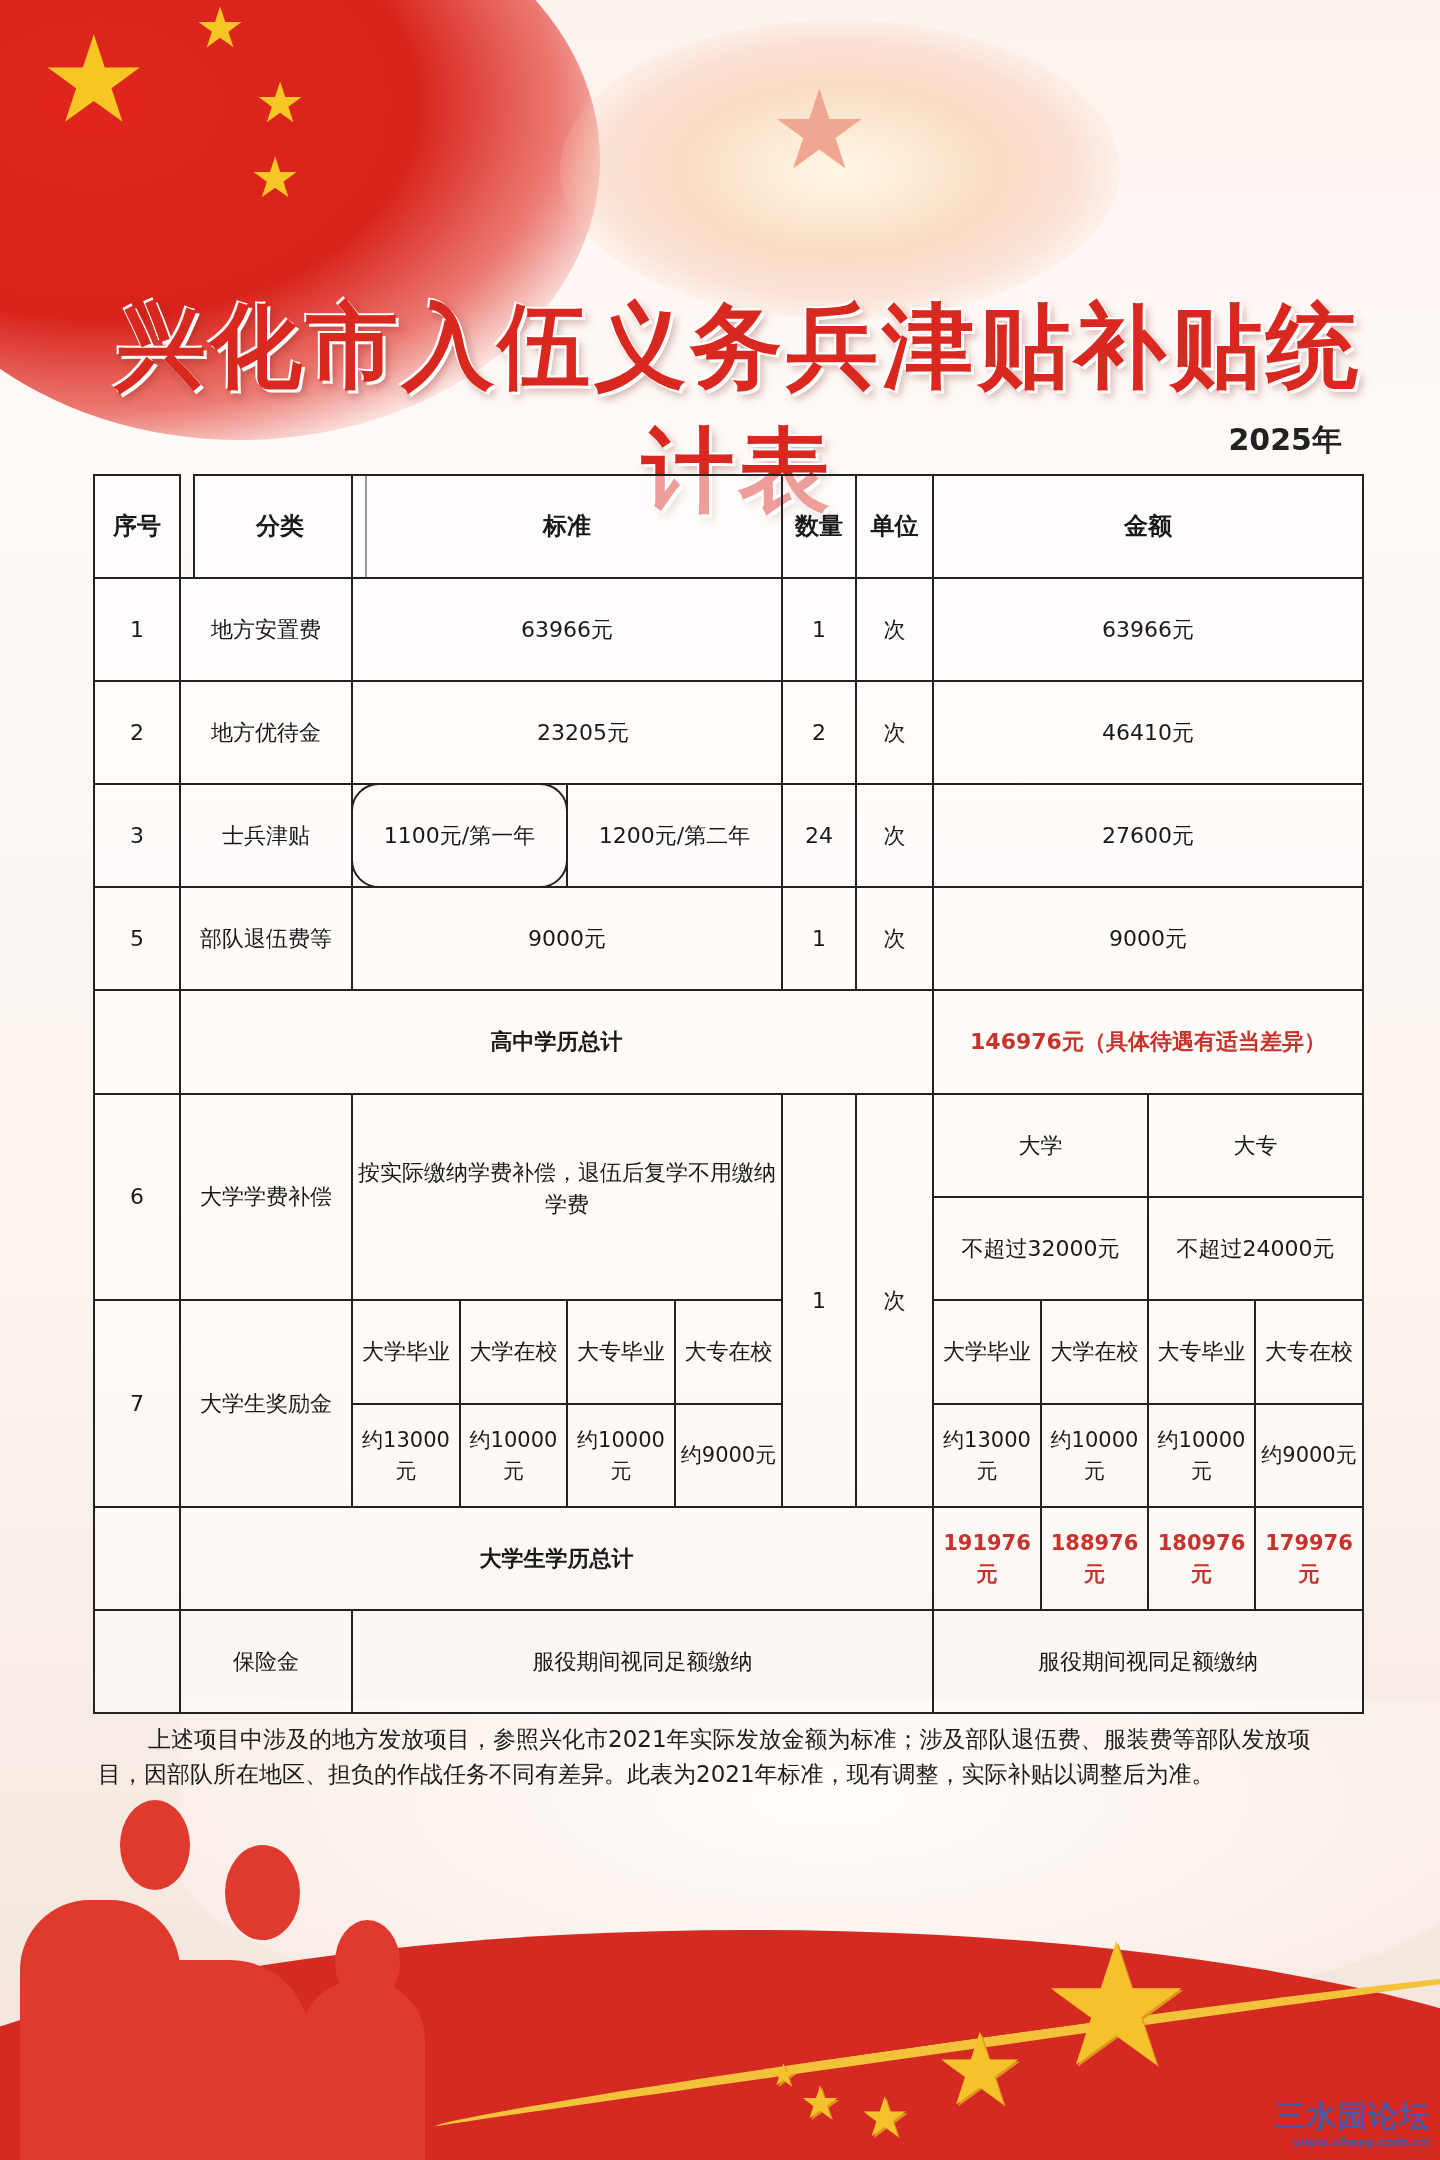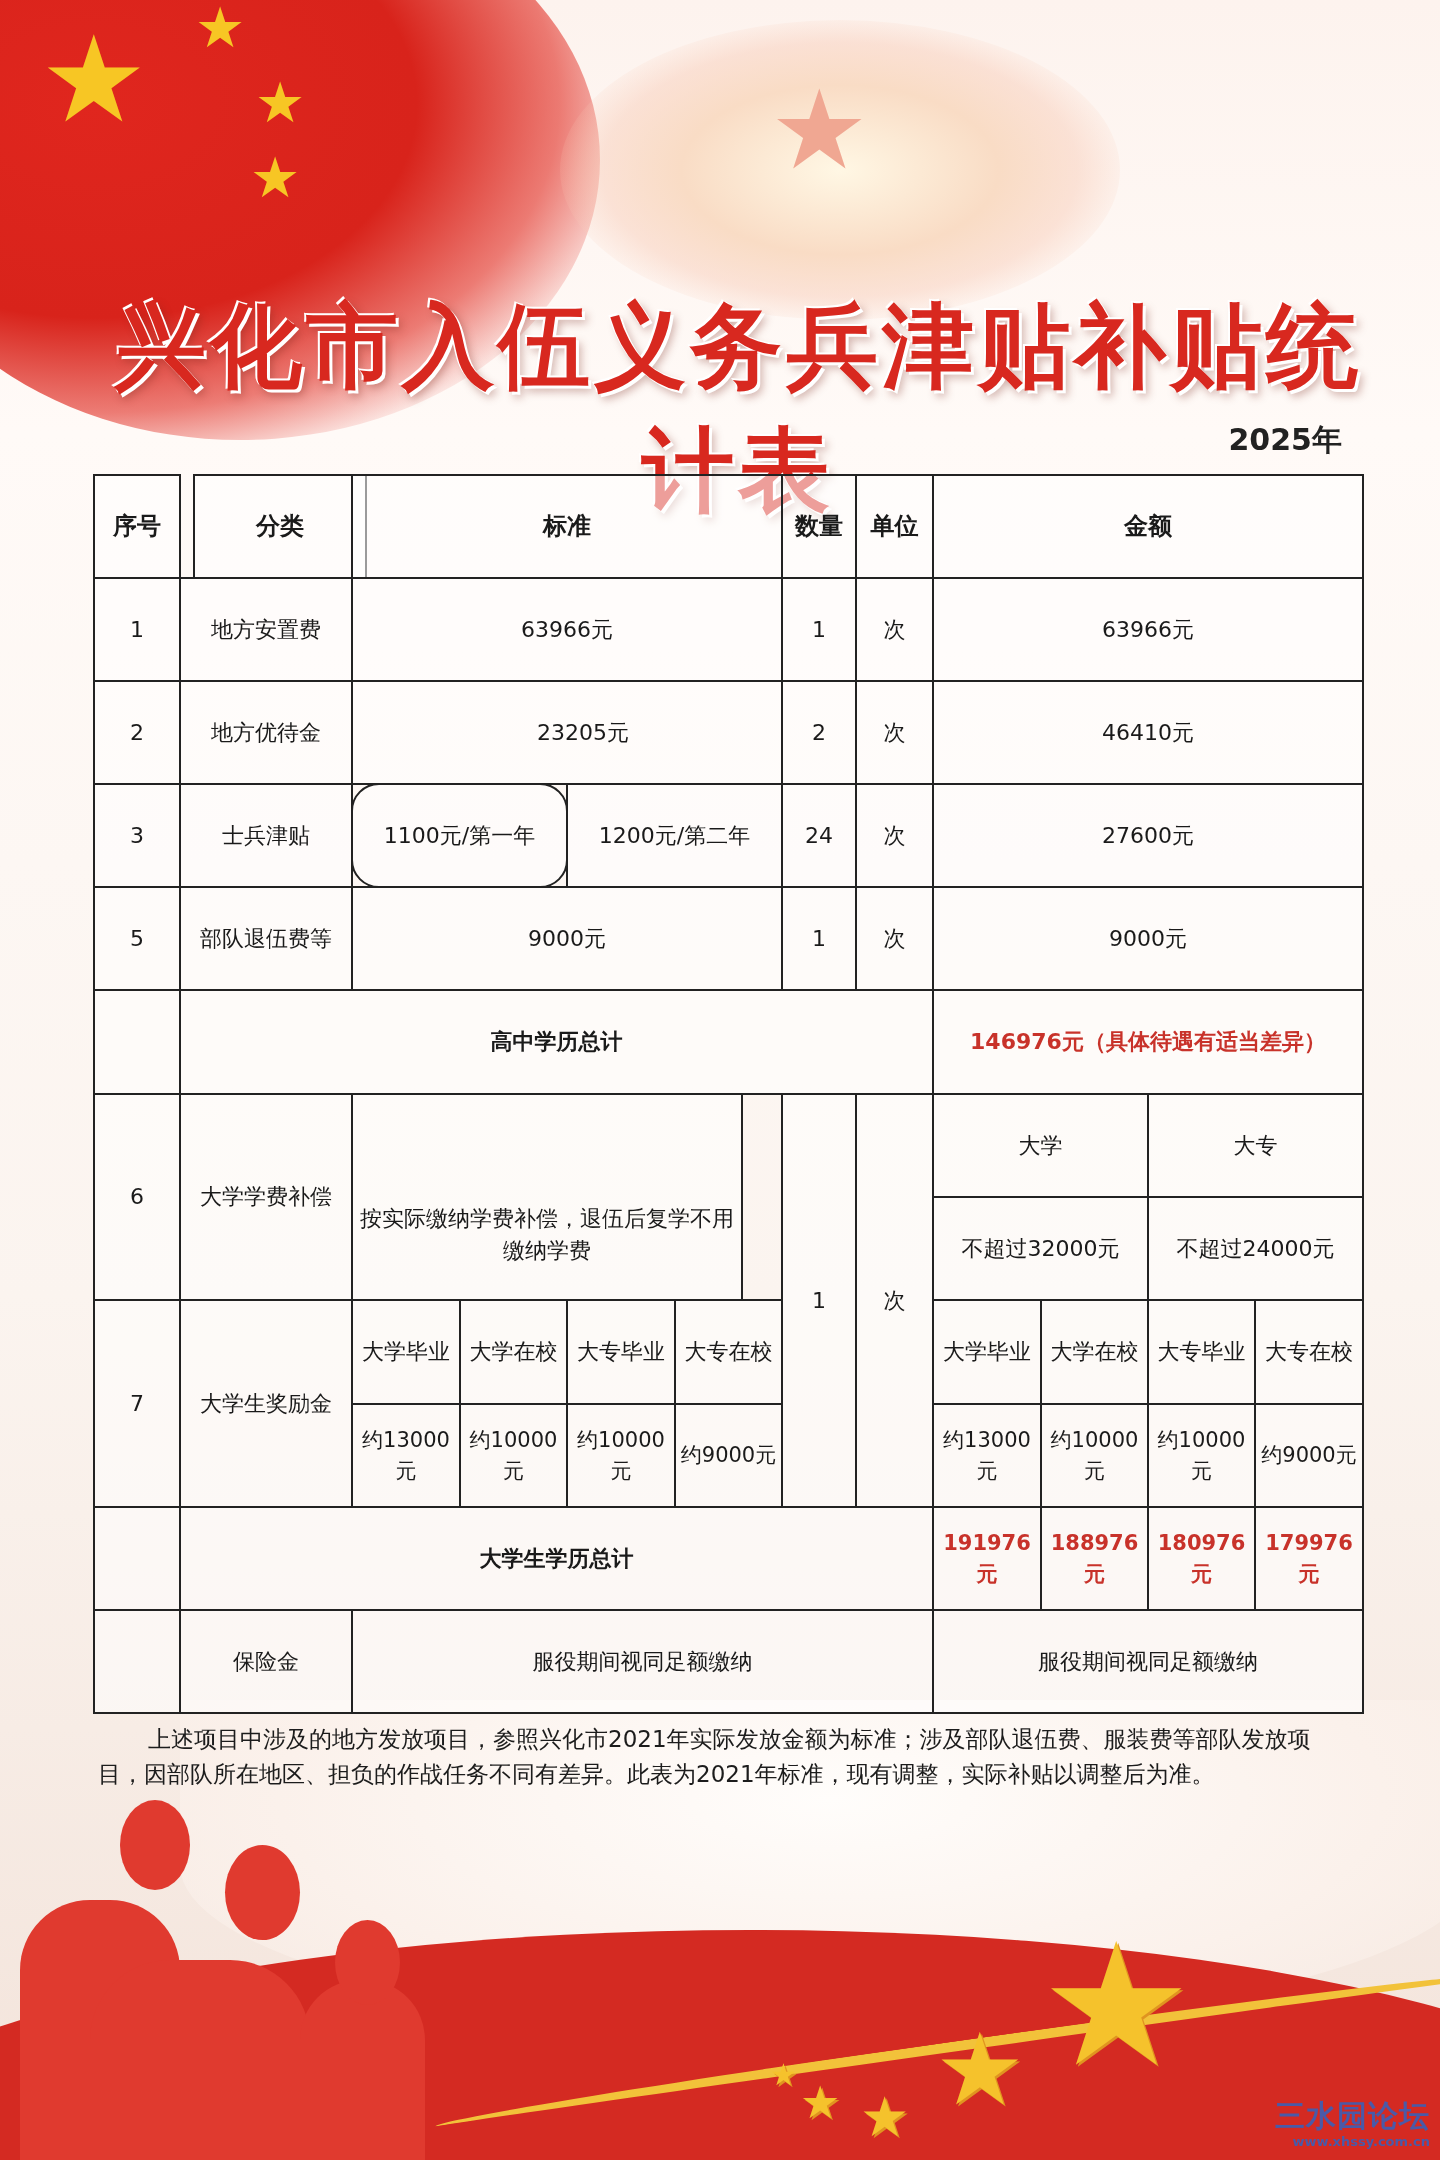--- a/index.html
+++ b/index.html
@@ -92,21 +92,21 @@
   <div class="cell" style="left:781px;top:886px;width:76px;height:105px;">1</div>
   <div class="cell" style="left:855px;top:886px;width:79px;height:105px;">次</div>
   <div class="cell" style="left:932px;top:886px;width:432px;height:105px;">9000元</div>
 
   <div class="cell" style="left:93px;top:989px;width:88px;height:106px;"></div>
   <div class="cell bold" style="left:179px;top:989px;width:755px;height:106px;">高中学历总计</div>
   <div class="cell red" style="left:932px;top:989px;width:432px;height:106px;">146976元（具体待遇有适当差异）</div>
 
   <div class="cell" style="left:93px;top:1093px;width:88px;height:208px;">6</div>
   <div class="cell" style="left:179px;top:1093px;width:174px;height:208px;">大学学费补偿</div>
-  <div class="cell" style="left:351px;top:1093px;width:392px;height:208px;align-items:flex-start;padding-top:110px;font-family:Liberation Mono, monospace;">按实际缴纳学费补偿，退伍后复学不用缴纳学费</div>
+  <div class="cell" style="left:351px;top:1093px;width:432px;height:208px;align-items:flex-start;padding-top:62px;">按实际缴纳学费补偿，退伍后复学不用缴纳学费</div>
   <div class="cell" style="left:932px;top:1093px;width:217px;height:105px;">大学</div>
   <div class="cell" style="left:1147px;top:1093px;width:217px;height:105px;">大专</div>
   <div class="cell" style="left:932px;top:1196px;width:217px;height:105px;">不超过32000元</div>
   <div class="cell" style="left:1147px;top:1196px;width:217px;height:105px;">不超过24000元</div>
 
   <div class="cell" style="left:781px;top:1093px;width:76px;height:415px;">1</div>
   <div class="cell" style="left:855px;top:1093px;width:79px;height:415px;">次</div>
 
   <div class="cell" style="left:93px;top:1299px;width:88px;height:209px;">7</div>
   <div class="cell" style="left:179px;top:1299px;width:174px;height:209px;">大学生奖励金</div>

